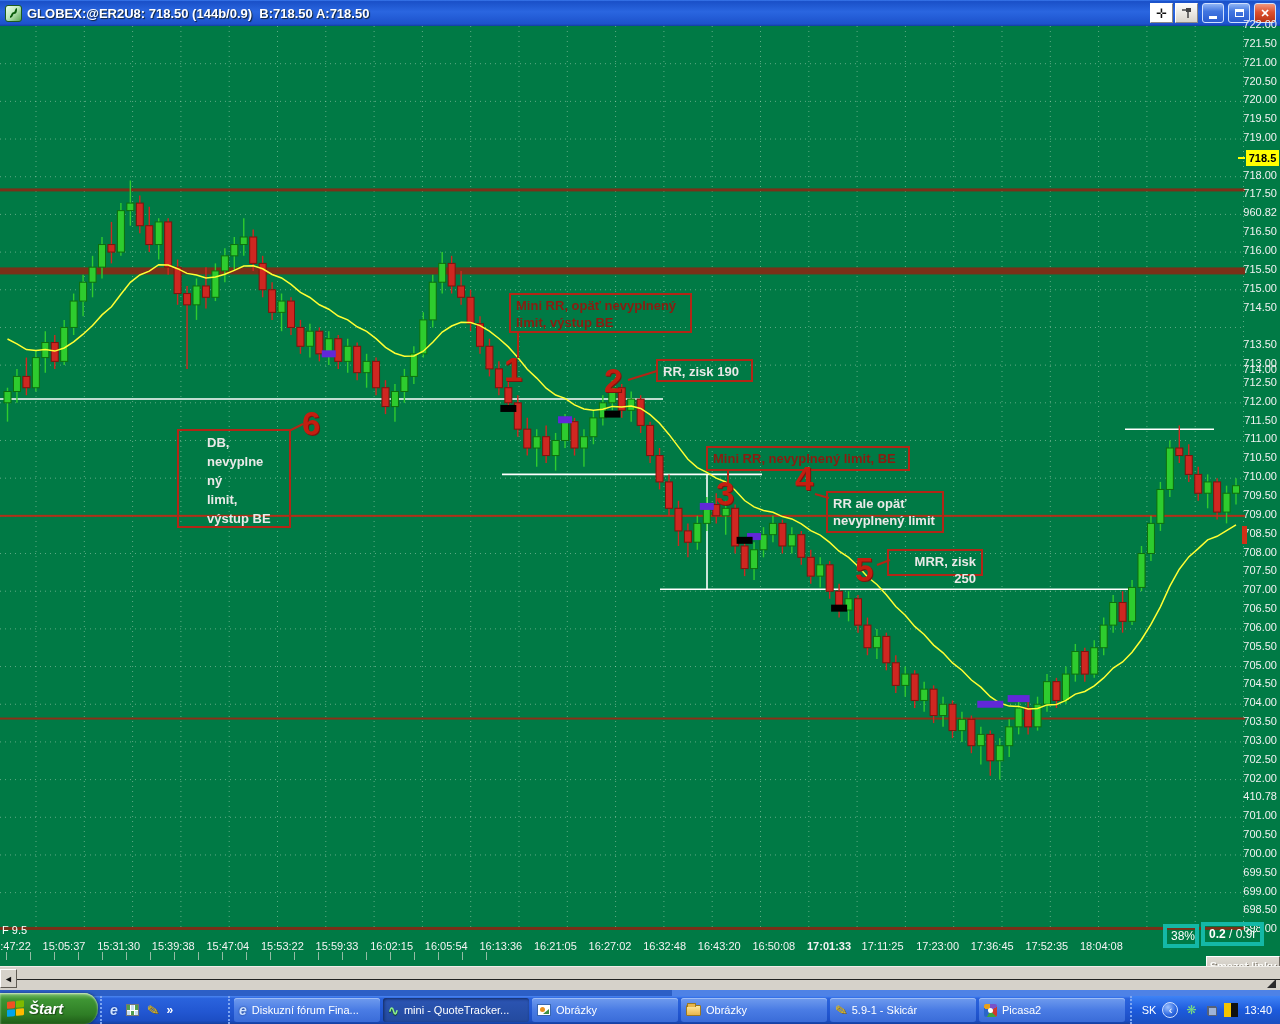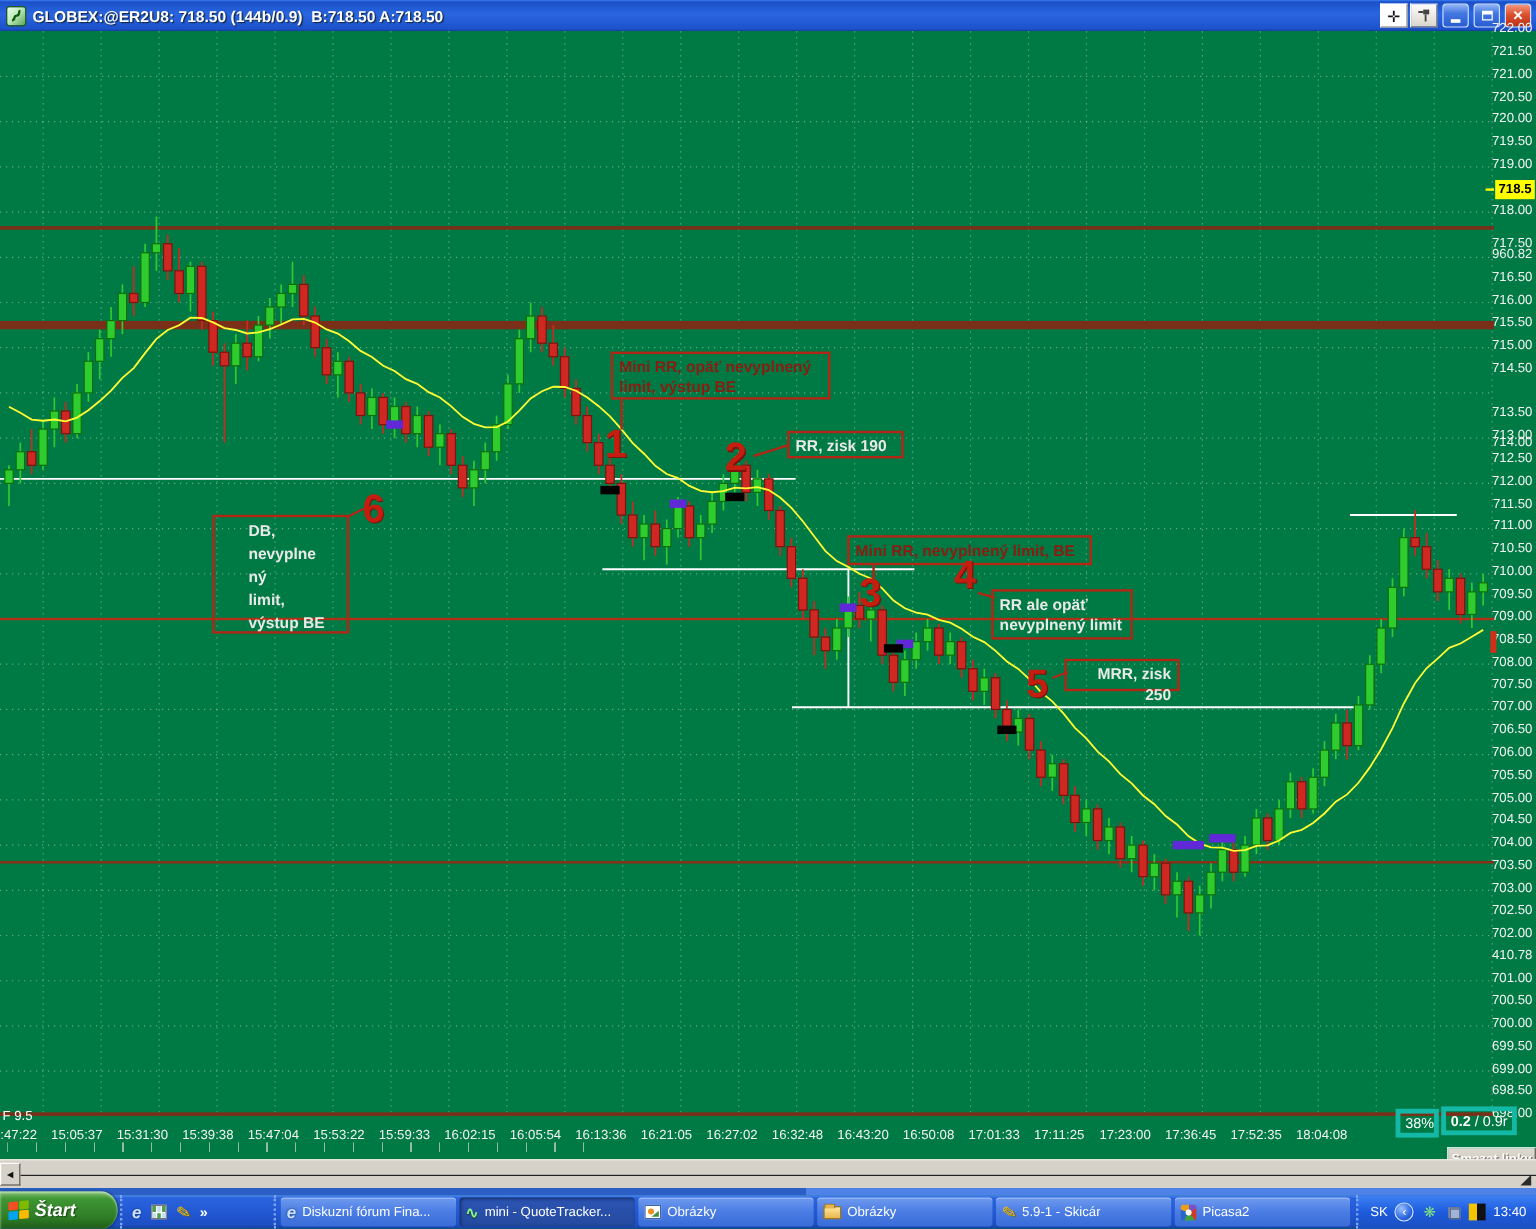--- a/index.html
+++ b/index.html
@@ -509,21 +509,21 @@
     </svg>
   <div id="price-axis">
       <div class="price-label" style="top: 18px;">722.00</div>
       <div class="price-label" style="top: 36.84px;">721.50</div>
       <div class="price-label" style="top: 55.68px;">721.00</div>
       <div class="price-label" style="top: 74.52px;">720.50</div>
       <div class="price-label" style="top: 93.36px;">720.00</div>
       <div class="price-label" style="top: 112.2px;">719.50</div>
       <div class="price-label" style="top: 131.04px;">719.00</div>
       <div class="price-label" style="top: 168.72px;">718.00</div>
-      <div class="price-label" style="top: 197px;">717.50</div>
+      <div class="price-label" style="top: 187px;">717.50</div>
       <div class="price-label" style="top: 206.4px;">960.82</div>
       <div class="price-label" style="top: 225.24px;">716.50</div>
       <div class="price-label" style="top: 244.08px;">716.00</div>
       <div class="price-label" style="top: 262.92px;">715.50</div>
       <div class="price-label" style="top: 281.76px;">715.00</div>
       <div class="price-label" style="top: 300.6px;">714.50</div>
       <div class="price-label" style="top: 319.44px; margin-top: 44px;">714.00</div>
       <div class="price-label" style="top: 338.28px;">713.50</div>
       <div class="price-label" style="top: 357.12px;">713.00</div>
       <div class="price-label" style="top: 375.96px;">712.50</div>
@@ -608,21 +608,21 @@
       <div class="time-label" style="left: 261px;">15:53:22</div>
       <div class="time-label" style="left: 315.6px;">15:59:33</div>
       <div class="time-label" style="left: 370.2px;">16:02:15</div>
       <div class="time-label" style="left: 424.8px;">16:05:54</div>
       <div class="time-label" style="left: 479.4px;">16:13:36</div>
       <div class="time-label" style="left: 534px;">16:21:05</div>
       <div class="time-label" style="left: 588.6px;">16:27:02</div>
       <div class="time-label" style="left: 643.2px;">16:32:48</div>
       <div class="time-label" style="left: 697.8px;">16:43:20</div>
       <div class="time-label" style="left: 752.4px;">16:50:08</div>
-      <div class="time-label" style="left: 807px;">17:01:33</div>
+      <div class="time-label" style="left: 807px; font-weight: bold;">17:01:33</div>
       <div class="time-label" style="left: 861.6px;">17:11:25</div>
       <div class="time-label" style="left: 916.2px;">17:23:00</div>
       <div class="time-label" style="left: 970.8px;">17:36:45</div>
       <div class="time-label" style="left: 1025.4px;">17:52:35</div>
       <div class="time-label" style="left: 1080px;">18:04:08</div>
     </div>
 </div>
 
 <div id="smazat-btn" class="abs">Smazat linky</div>
 

